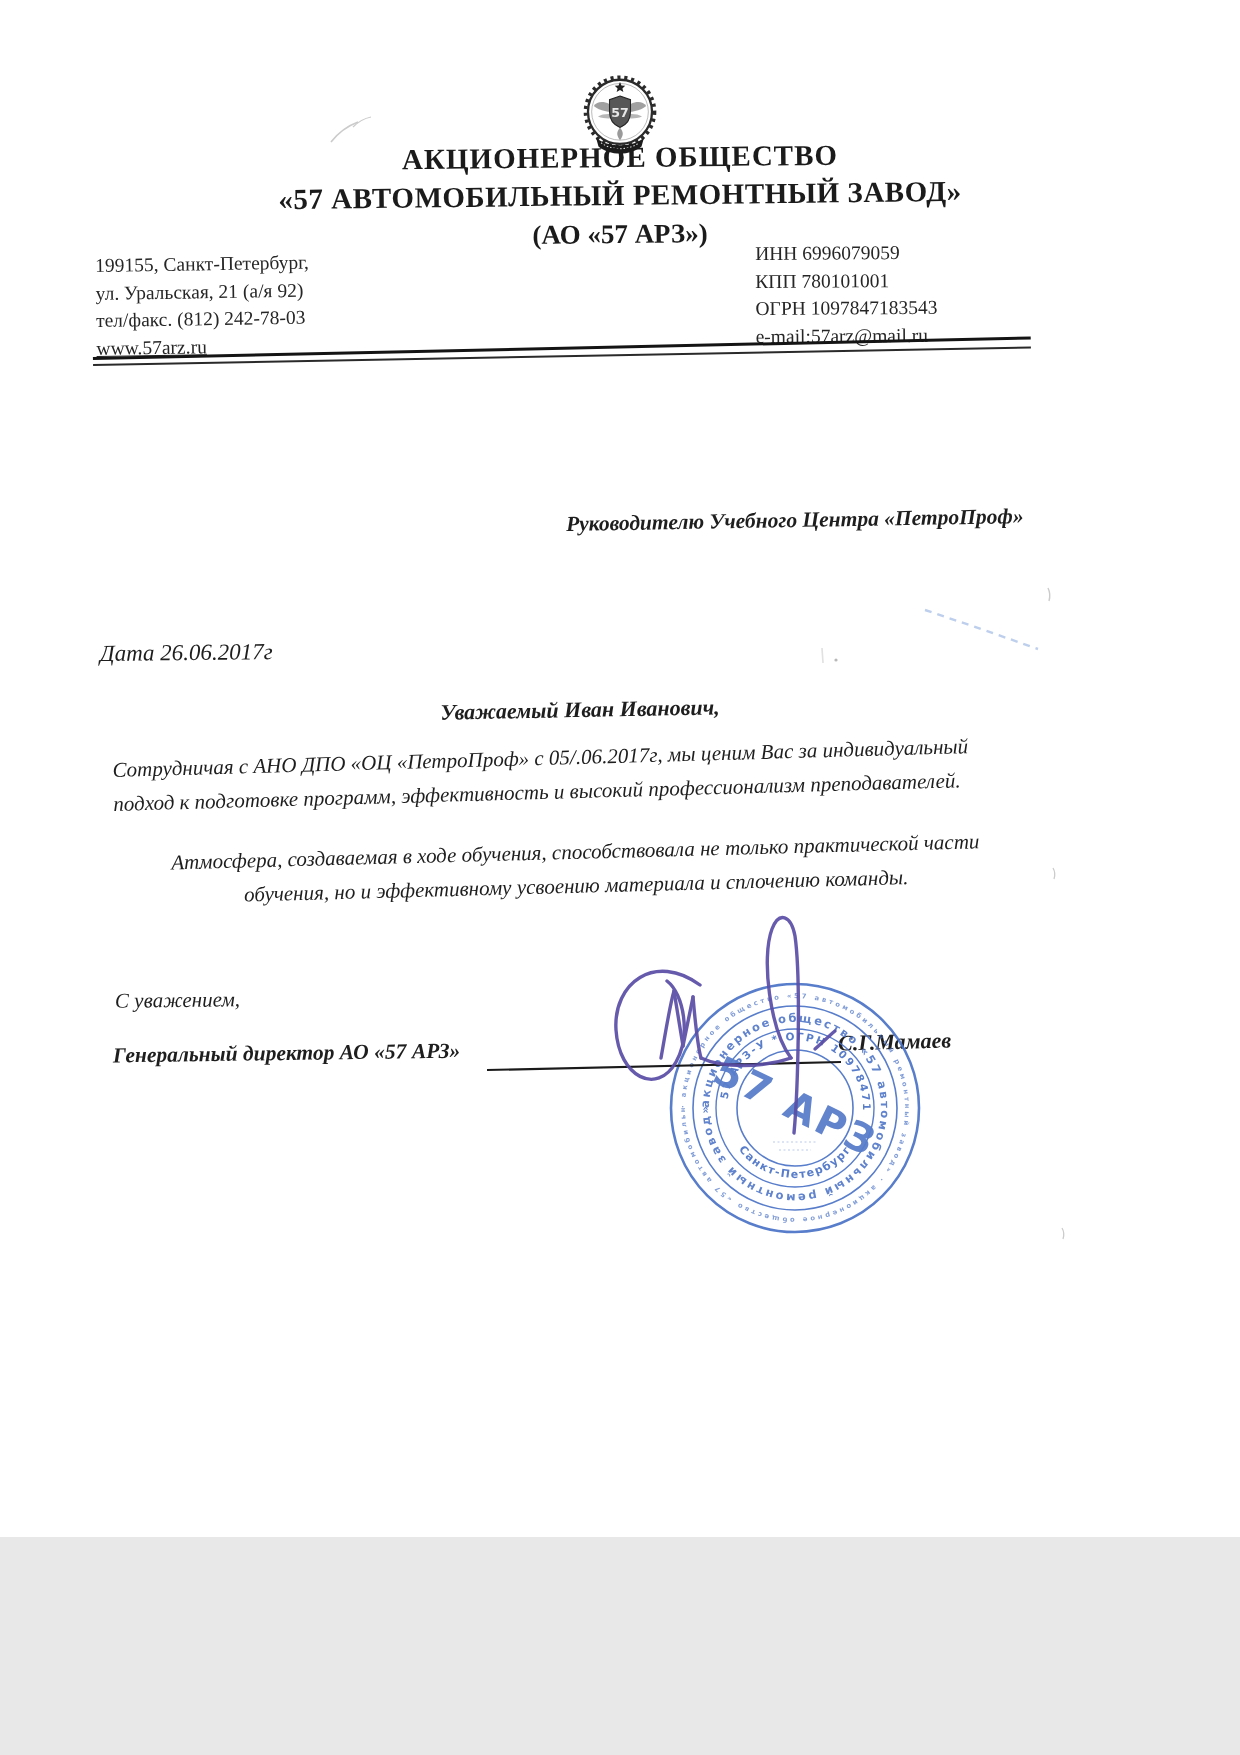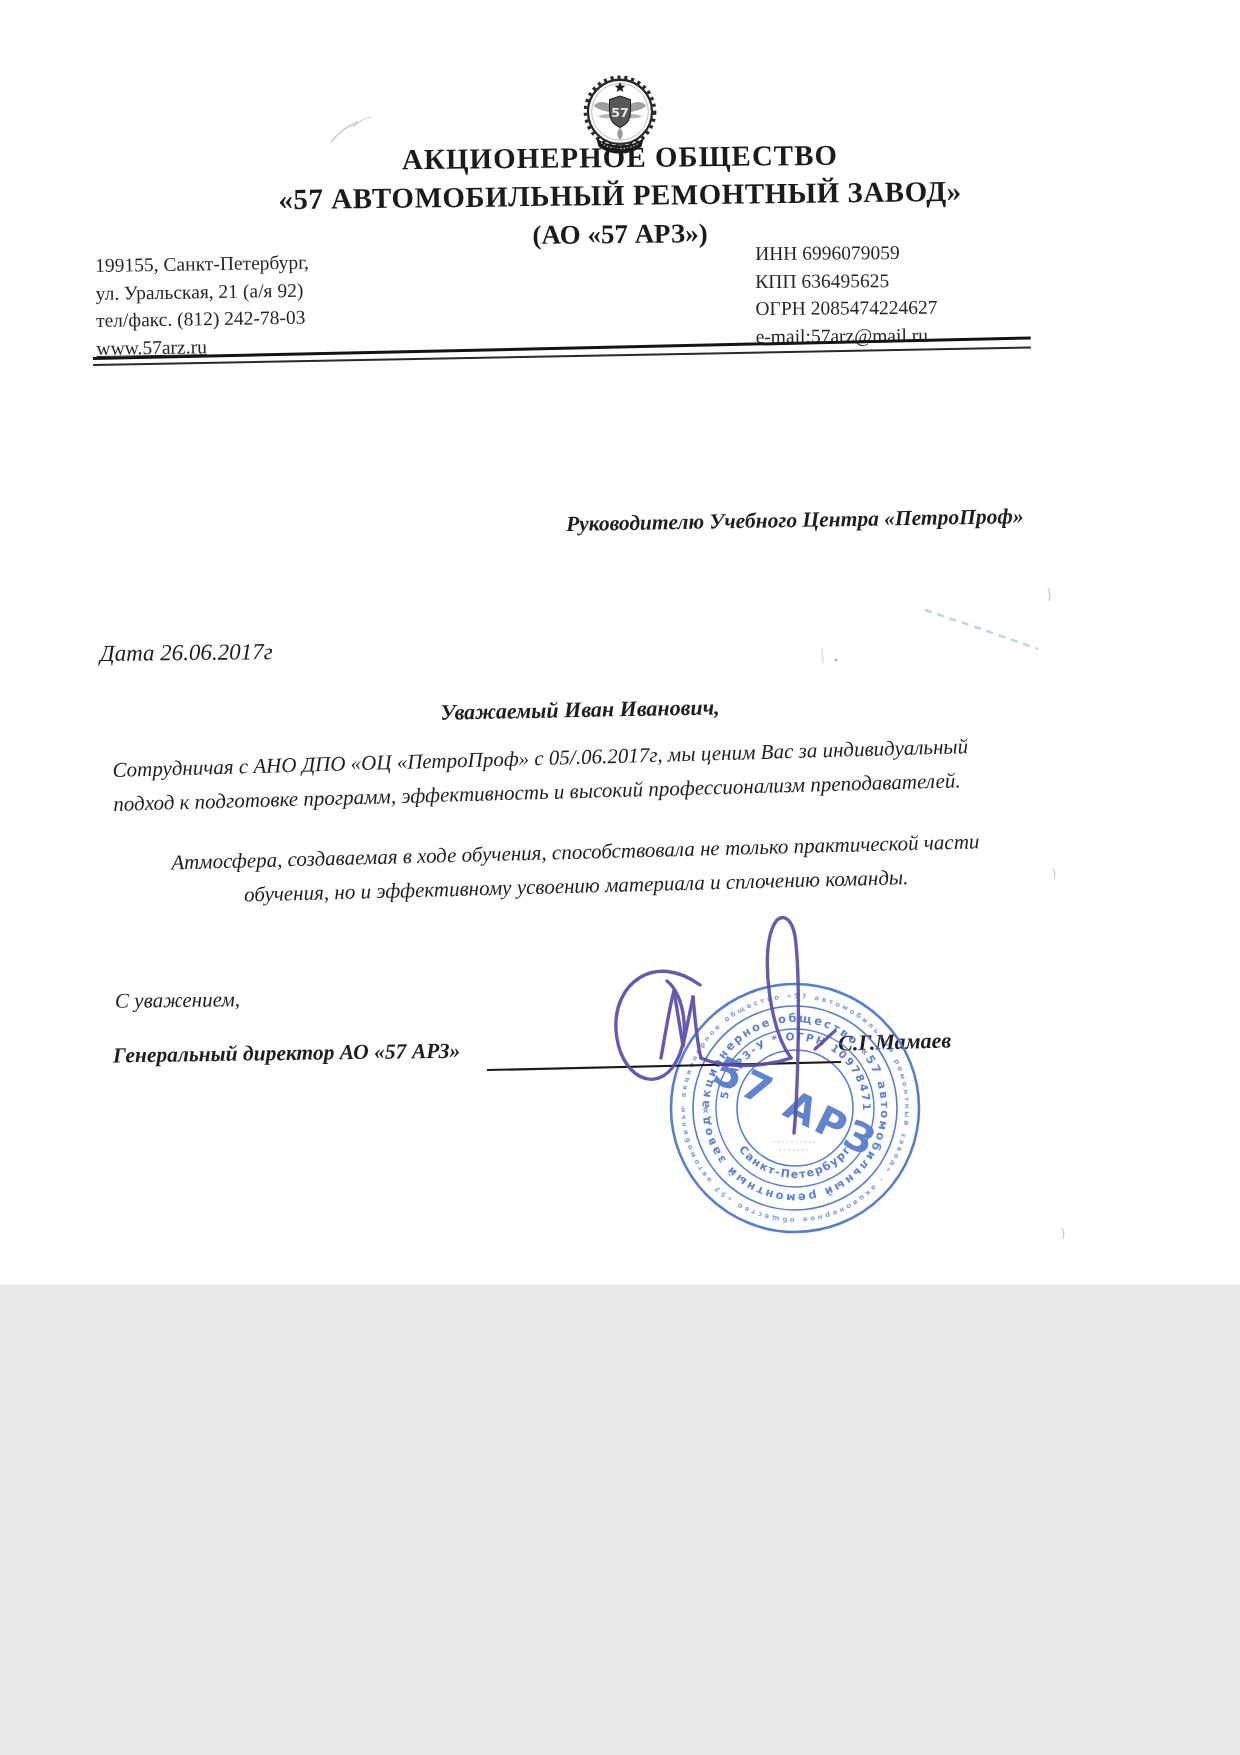--- a/index.html
+++ b/index.html
@@ -1,17 +1,17 @@
 <!DOCTYPE html>
 <html><head>
 <meta charset="utf-8">
 <style>
   html,body { margin:0; padding:0; background:#e8e8e8; }
   .page {
-    position:relative; width:1240px; height:1285px; margin:0 auto;
+    position:relative; width:1240px; height:1537px; margin:0 auto;
     background:#ffffff; overflow:hidden;
     font-family:"Liberation Serif", serif; color:#1e1e1e;
   }
   .abs { position:absolute; }
 
   
   .org1 { top:141px; left:0; width:1240px; text-align:center; font-weight:bold;
           font-size:29px; letter-spacing:1px; transform:rotate(-0.6deg); color:#1b1b1b; }
   .org2 { top:179px; left:0; width:1240px; text-align:center; font-weight:bold;
           font-size:29px; letter-spacing:0.5px; transform:rotate(-0.7deg); color:#1b1b1b; }
@@ -81,22 +81,22 @@
   <div class="abs org3">(АО «57 АРЗ»)</div>
 
   <div class="abs addr">
     <div>199155, Санкт-Петербург,</div>
     <div>ул. Уральская, 21  (а/я 92)</div>
     <div>тел/факс. (812) 242-78-03</div>
     <div class="site">www.57arz.ru</div>
   </div>
   <div class="abs req">
     <div>ИНН 6996079059</div>
-    <div>КПП 636495625</div>
-    <div>ОГРН 2085474224627</div>
+    <div>КПП 780101001</div>
+    <div>ОГРН 1097847183543</div>
     <div>e-mail:57arz@mail.ru</div>
   </div>
 
   <div class="abs rule">
     <div class="l1"></div>
       <div class="l2"></div>
   </div>
 
   <div class="abs recipient">Руководителю Учебного Центра «ПетроПроф»</div>
   <div class="abs dateline">Дата 26.06.2017г</div>

